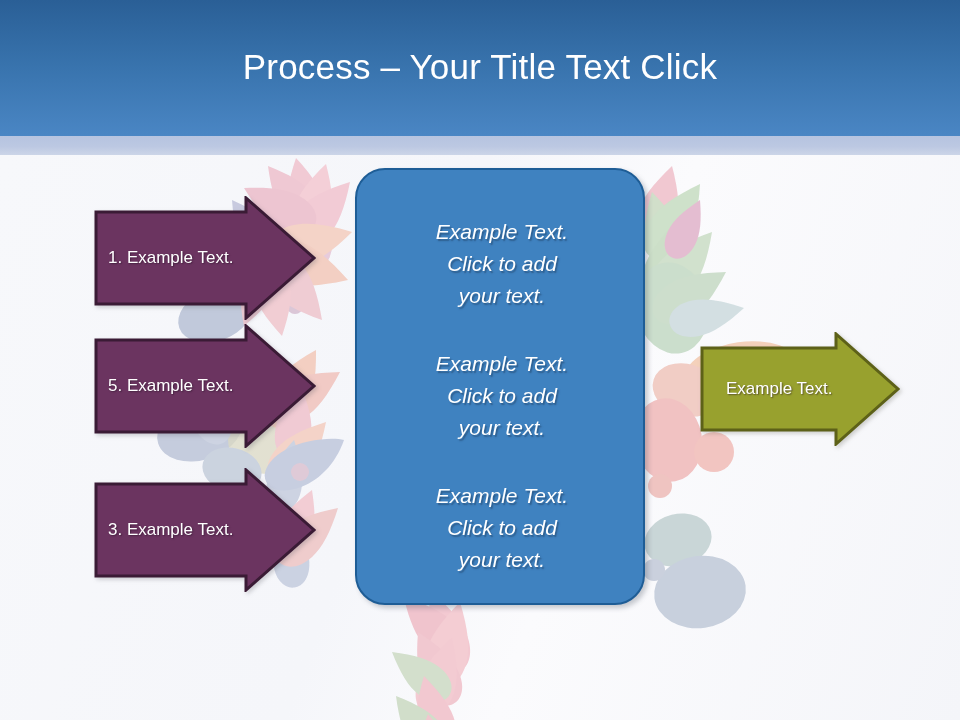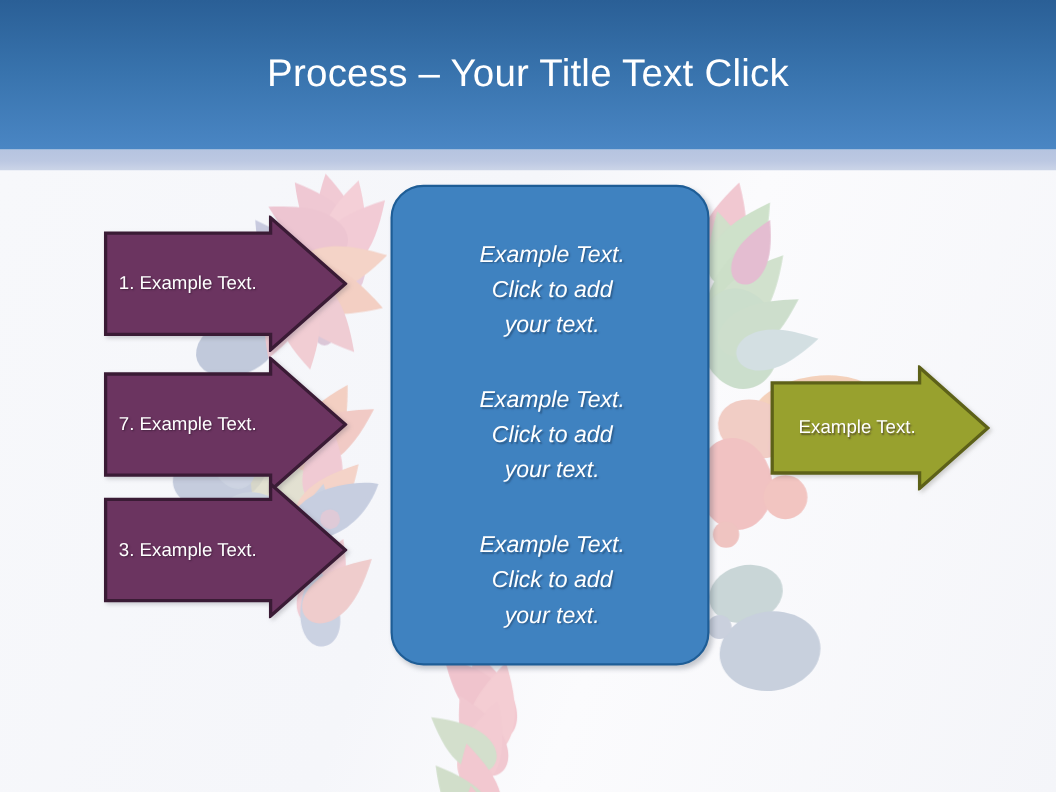--- a/index.html
+++ b/index.html
@@ -244,24 +244,24 @@
     <svg width="222" height="124" viewBox="0 0 222 124" aria-hidden="true">
       <polygon points="2,16 152,16 152,2 220,62 152,122 152,108 2,108" fill="#6b3460" stroke="#3a1b35" stroke-width="3" stroke-linejoin="miter"></polygon>
     </svg>
     <span class="label" style="left:14px; top:52px;">1. Example Text.</span>
   </div>
 
   <div class="arrow-purple" style="left:94px; top:324px; width:222px; height:124px;">
     <svg width="222" height="124" viewBox="0 0 222 124" aria-hidden="true">
       <polygon points="2,16 152,16 152,2 220,62 152,122 152,108 2,108" fill="#6b3460" stroke="#3a1b35" stroke-width="3" stroke-linejoin="miter"></polygon>
     </svg>
-    <span class="label" style="left:14px; top:52px;">7. Example Text.</span>
-  </div>
-
-  <div class="arrow-purple" style="left:94px; top:438px; width:222px; height:124px;">
+    <span class="label" style="left:14px; top:52px;">5. Example Text.</span>
+  </div>
+
+  <div class="arrow-purple" style="left:94px; top:468px; width:222px; height:124px;">
     <svg width="222" height="124" viewBox="0 0 222 124" aria-hidden="true">
       <polygon points="2,16 152,16 152,2 220,62 152,122 152,108 2,108" fill="#6b3460" stroke="#3a1b35" stroke-width="3" stroke-linejoin="miter"></polygon>
     </svg>
     <span class="label" style="left:14px; top:52px;">3. Example Text.</span>
   </div>
 
   <div id="blue-panel">
 
     <div class="blue-block" id="blue-block-1">
       <div>Example Text.</div>

